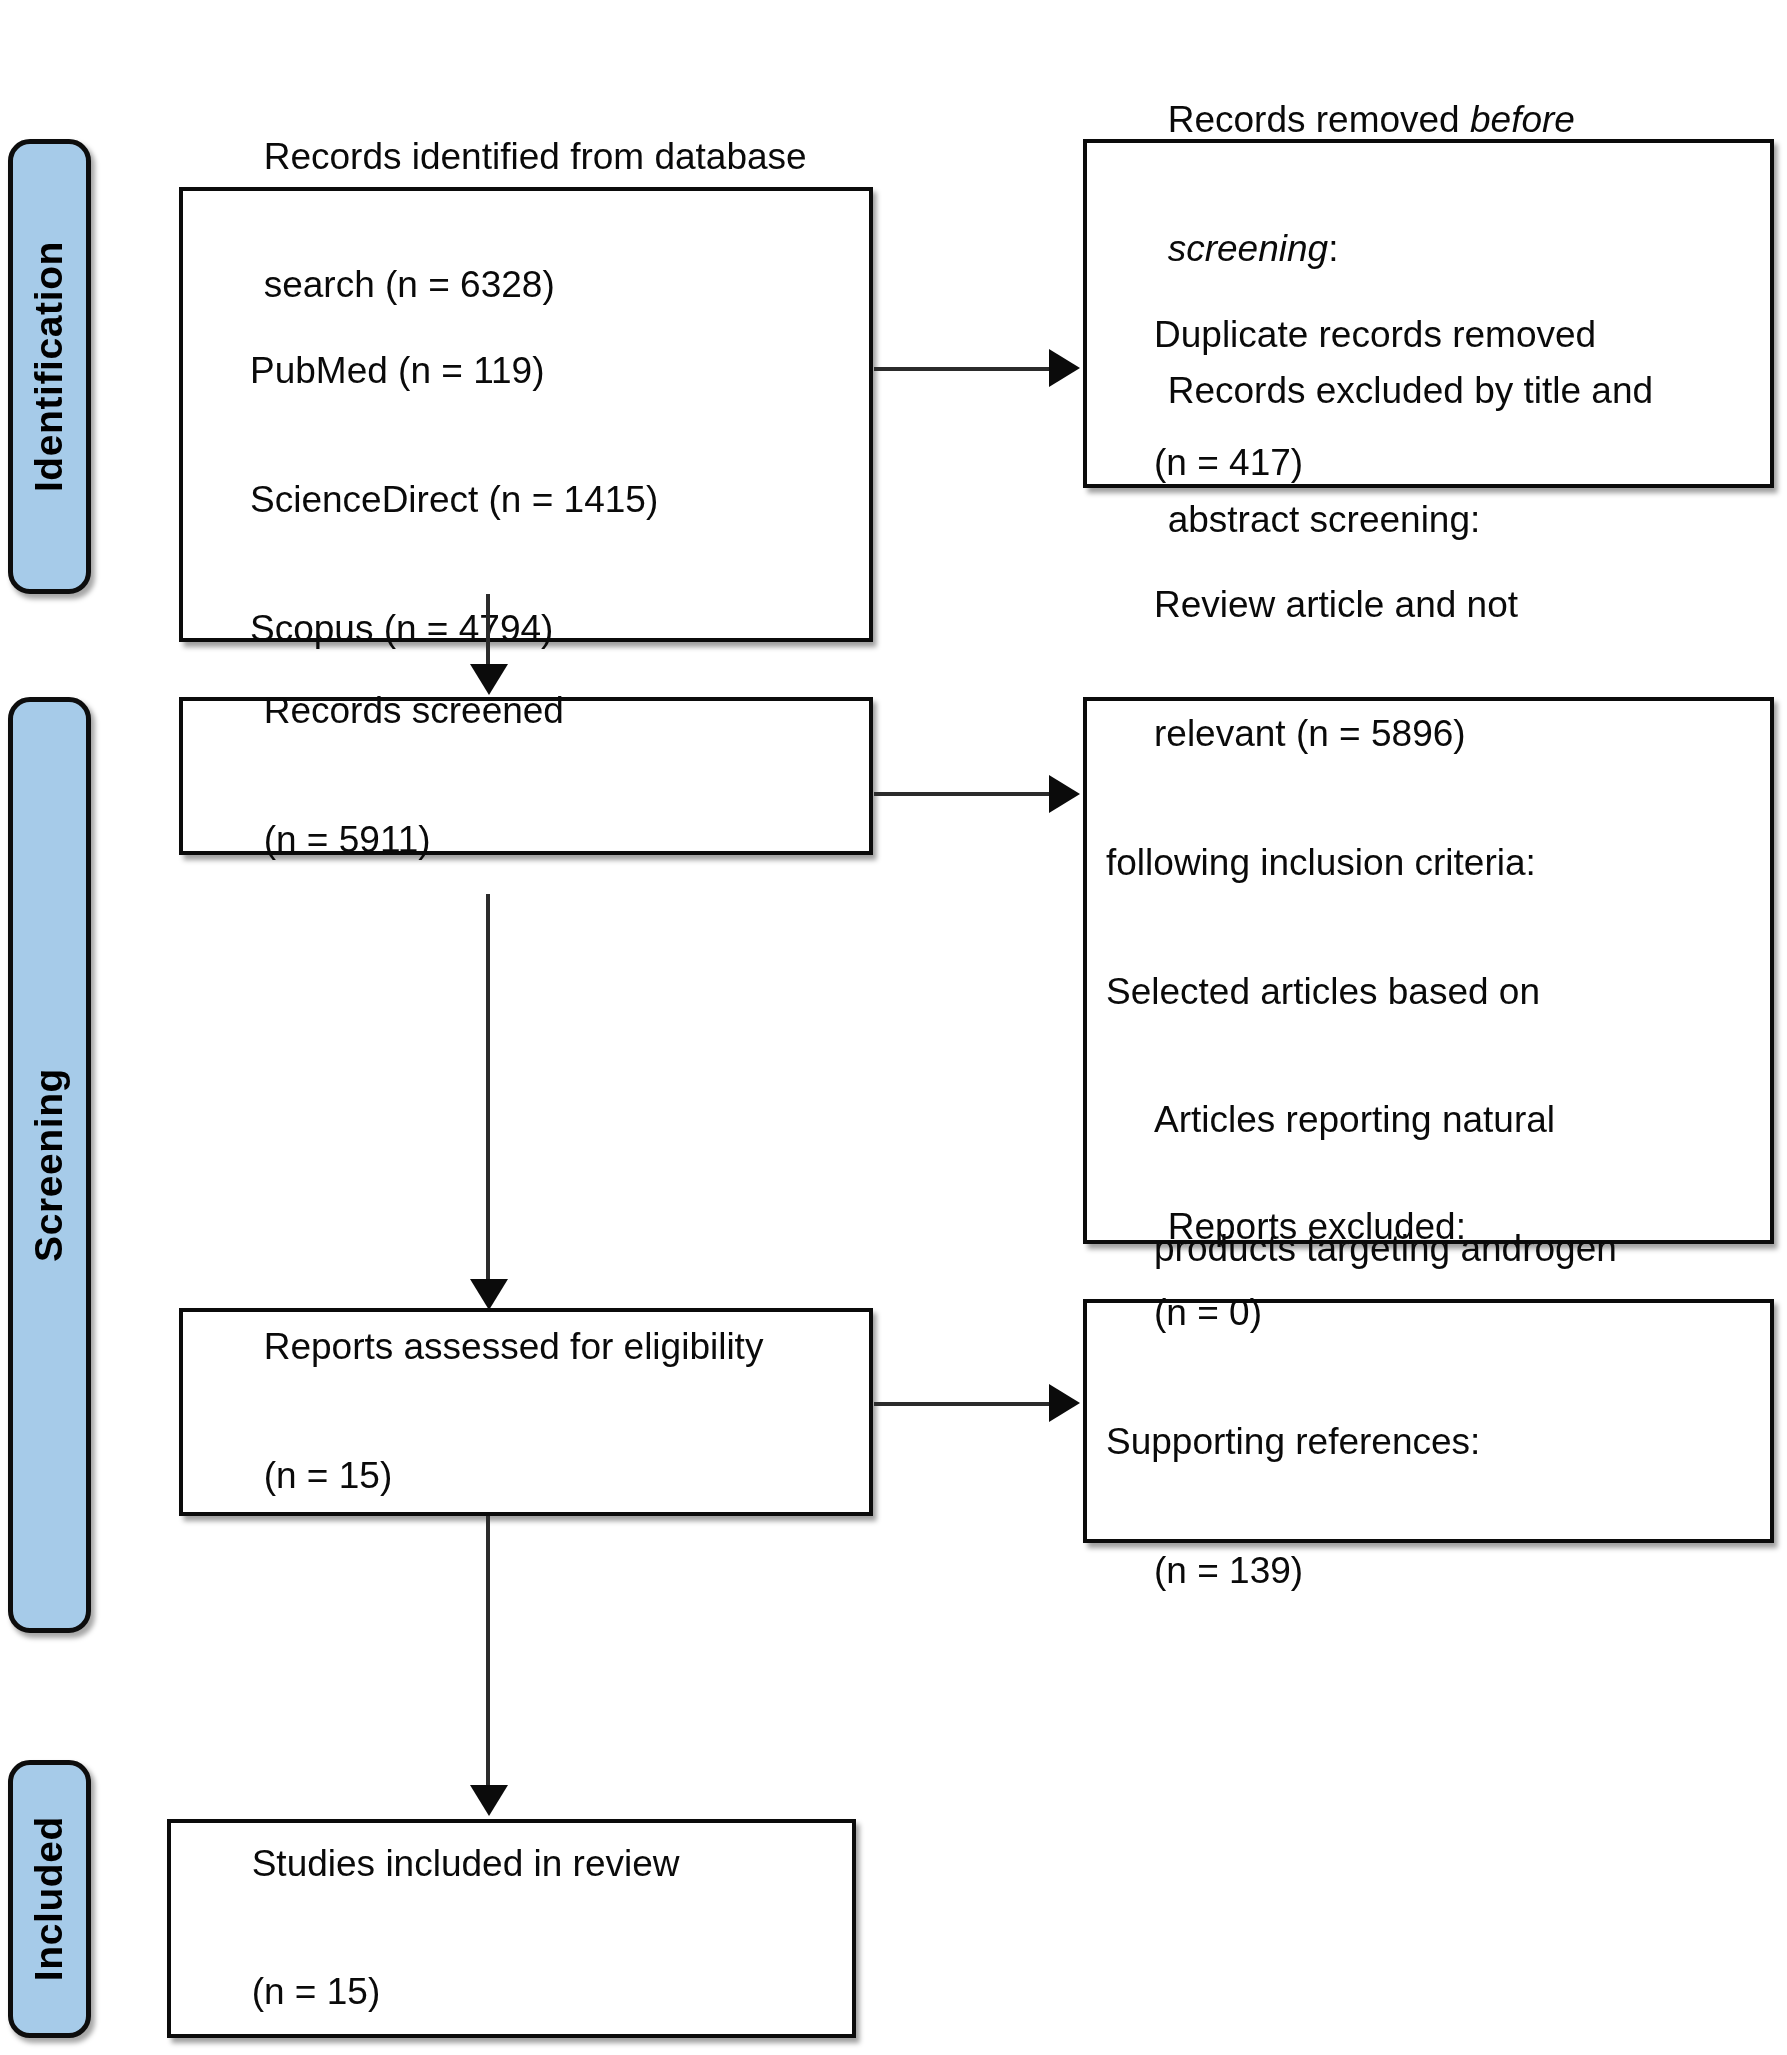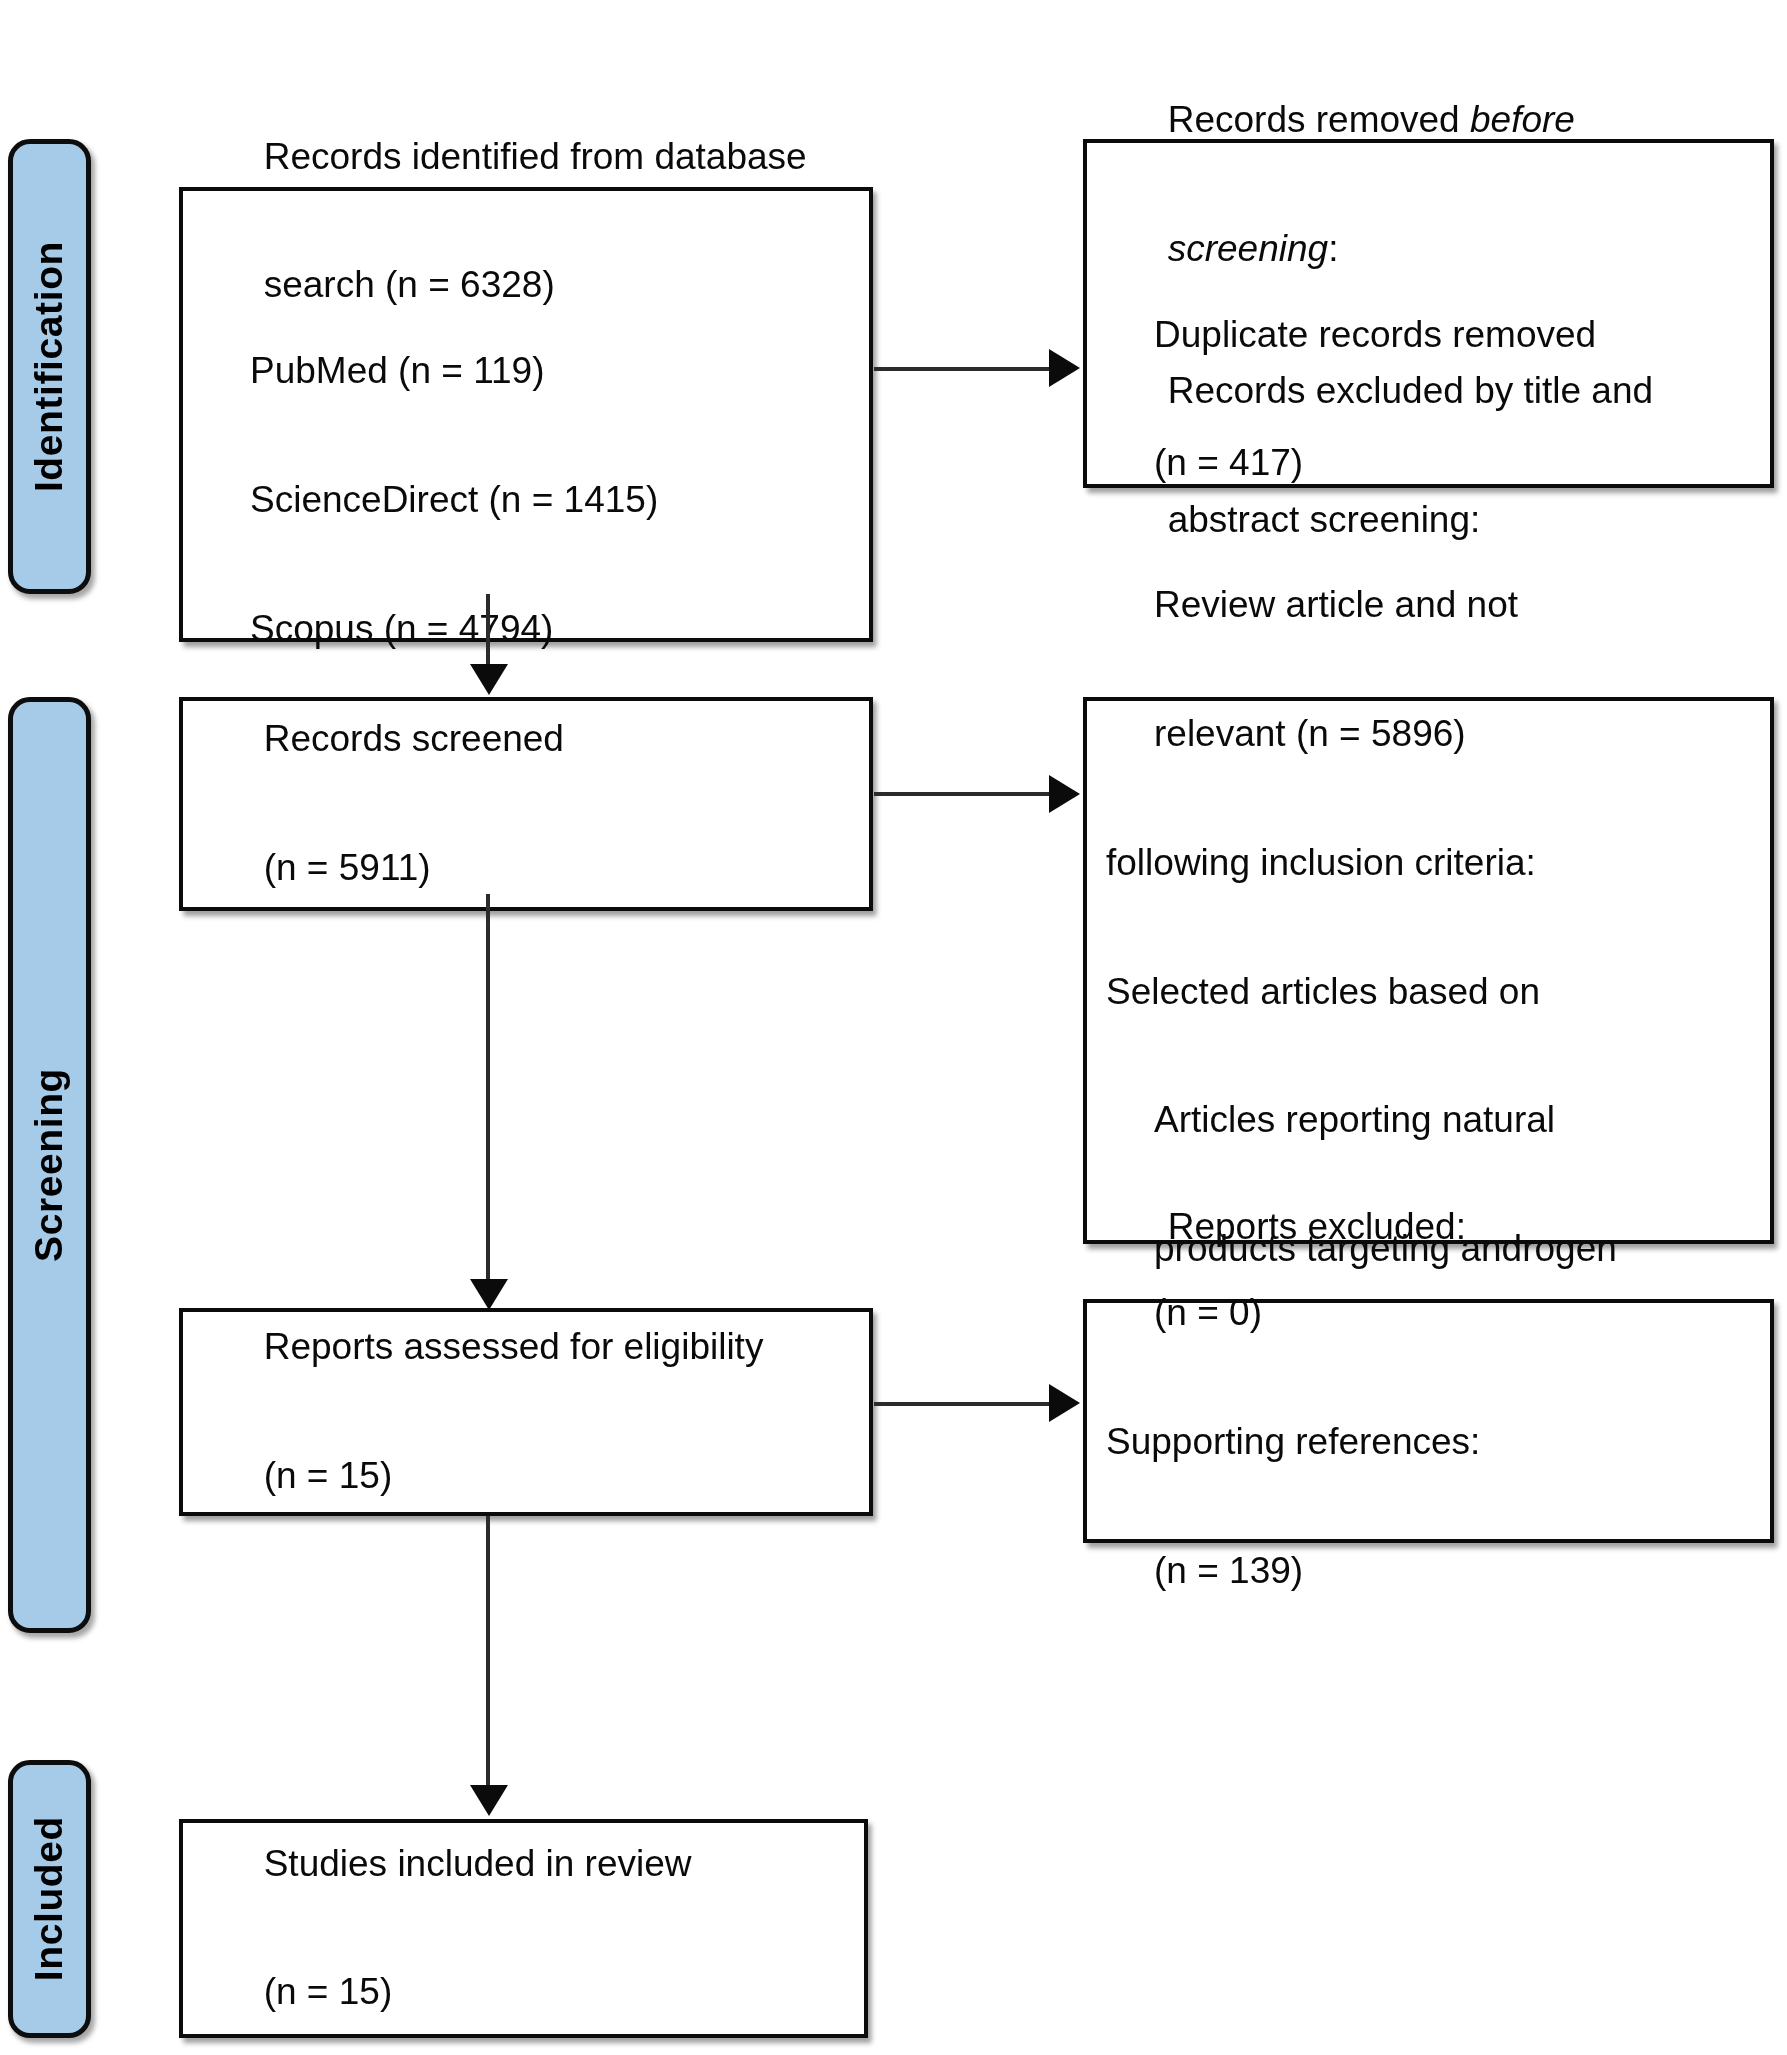--- a/index.html
+++ b/index.html
@@ -144,21 +144,21 @@
       <span class="indent">(n = 417)</span>
     </div>
   </div>
 
   <div class="conn h-line" style="left:874px; top:367px; width:178px;"></div>
   <div class="conn arrow-right" style="left:1049px; top:349px;"></div>
 
   <div class="conn v-line" style="left:486px; top:594px; height:72px;"></div>
   <div class="conn arrow-down" style="left:470px; top:664px;"></div>
 
-  <div class="flow-box" style="left:179px; top:697px; width:694px; height:214px;">
+  <div class="flow-box" style="left:179px; top:697px; width:694px; height:158px;">
     <div class="box-text">
       <span>Records screened</span>
       <br>
       <span>(n = 5911)</span>
     </div>
   </div>
 
   <div class="flow-box" style="left:1083px; top:697px; width:691px; height:547px;">
     <div class="box-text">
       <span>Records excluded by title and</span>
@@ -197,21 +197,21 @@
       <span class="indent">(n = 139)</span>
     </div>
   </div>
 
   <div class="conn h-line" style="left:874px; top:1402px; width:178px;"></div>
   <div class="conn arrow-right" style="left:1049px; top:1384px;"></div>
 
   <div class="conn v-line" style="left:486px; top:1516px; height:272px;"></div>
   <div class="conn arrow-down" style="left:470px; top:1785px;"></div>
 
-  <div class="flow-box" style="left:167px; top:1819px; width:689px; height:219px;margin-left:12px;">
+  <div class="flow-box" style="left:167px; top:1819px; width:689px; height:219px;">
     <div class="box-text">
       <span>Studies included in review</span>
       <br>
       <span>(n = 15)</span>
     </div>
   </div>
 
 </div>
 
 

